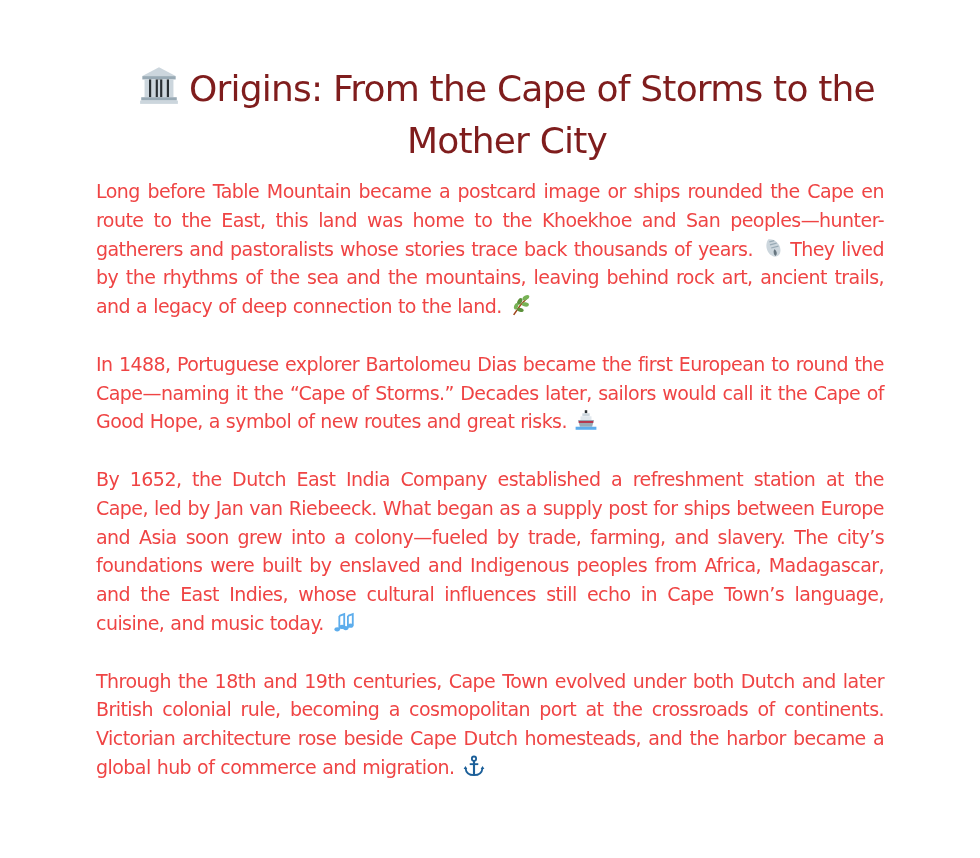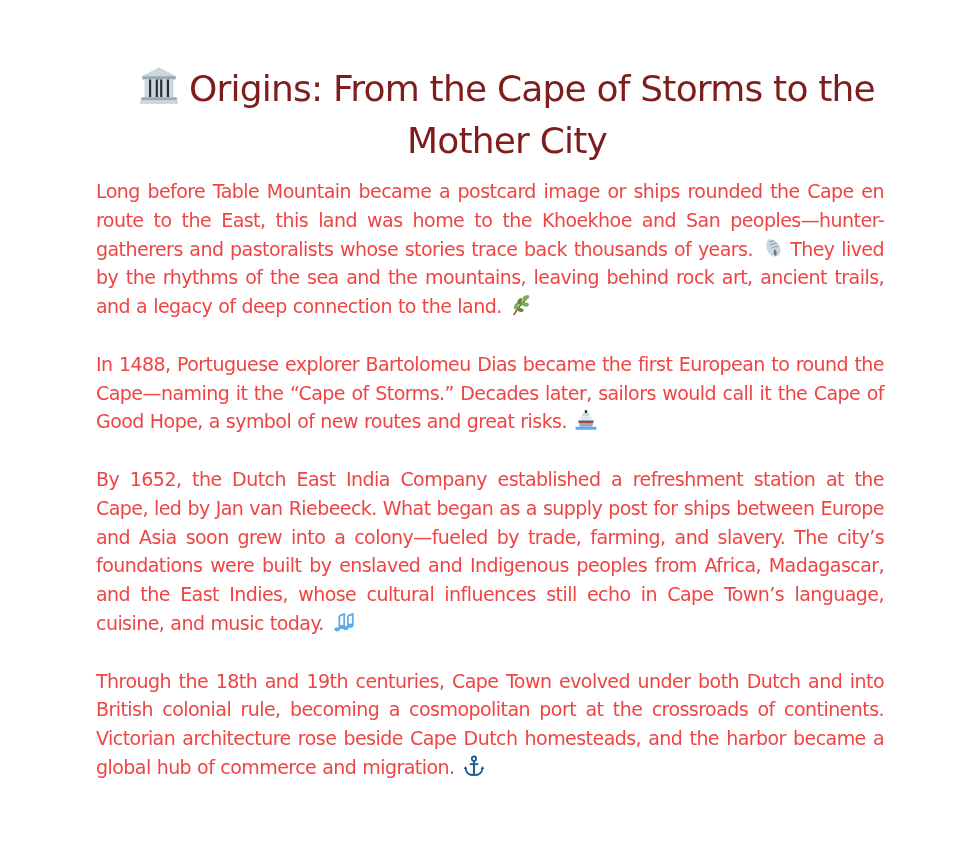--- a/index.html
+++ b/index.html
@@ -131,21 +131,21 @@
           <ellipse cx="8.5" cy="30" rx="4.5" ry="3.5" fill="#5dadec"></ellipse>
           <ellipse cx="16.5" cy="26" rx="4.5" ry="3.5" fill="#5dadec"></ellipse>
           <path d="M26 8 L34 5 L34 24" stroke="#5dadec" stroke-width="3" fill="none"></path>
           <path d="M26 8 L26 28" stroke="#5dadec" stroke-width="3" fill="none"></path>
           <ellipse cx="22.5" cy="28" rx="4.5" ry="3.5" fill="#5dadec"></ellipse>
           <ellipse cx="30.5" cy="24" rx="4.5" ry="3.5" fill="#5dadec"></ellipse>
         </svg>
       </span>
     </p>
 
-    <p class="para"><span>Through the 18th and 19th centuries, Cape Town evolved under both Dutch and into British colonial rule, becoming a cosmopolitan port at the crossroads of continents. Victorian architecture rose beside Cape Dutch homesteads, and the harbor became a global hub of commerce and migration.</span>
+    <p class="para"><span>Through the 18th and 19th centuries, Cape Town evolved under both Dutch and later British colonial rule, becoming a cosmopolitan port at the crossroads of continents. Victorian architecture rose beside Cape Dutch homesteads, and the harbor became a global hub of commerce and migration.</span>
       <span class="emoji">
         <svg viewBox="0 0 36 36">
           <circle cx="18" cy="6" r="3.5" stroke="#1c5f99" stroke-width="3" fill="none"></circle>
           <path d="M18 9.5 L18 33" stroke="#1c5f99" stroke-width="3.5"></path>
           <path d="M11 15 L25 15" stroke="#1c5f99" stroke-width="3"></path>
           <path d="M4 21 C5 30 12 33 18 33 C24 33 31 30 32 21" stroke="#1c5f99" stroke-width="3" fill="none"></path>
           <path d="M1 23 L4 18 L7 23 Z" fill="#1c5f99"></path>
           <path d="M29 23 L32 18 L35 23 Z" fill="#1c5f99"></path>
         </svg>
       </span>

